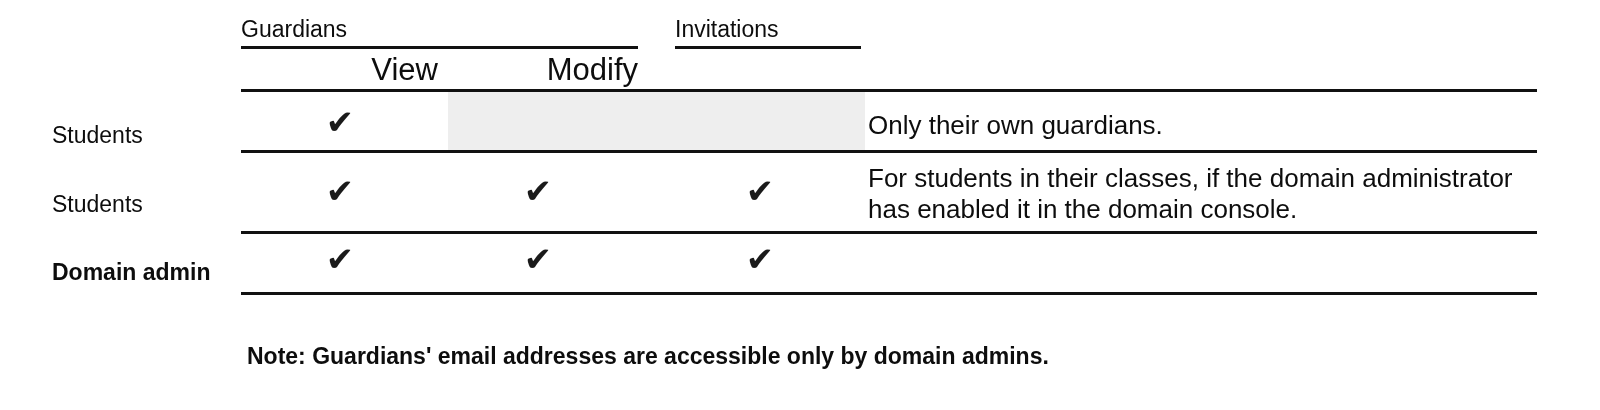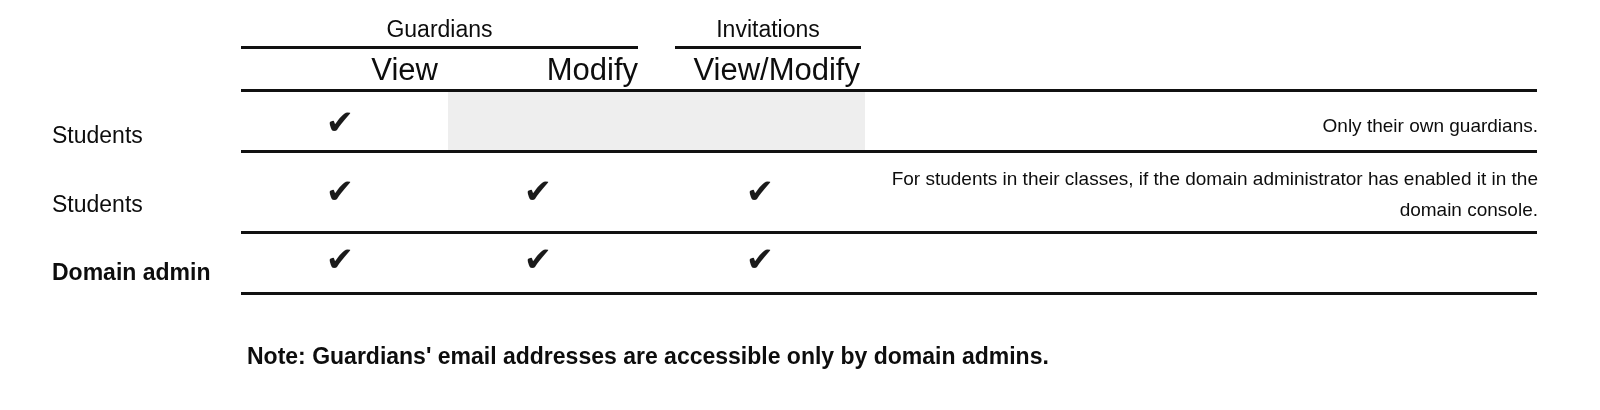--- a/index.html
+++ b/index.html
@@ -24,21 +24,20 @@
     top: 0;
     width: 1600px;
     height: 410px;
   }
 
   
   .grp-label {
     position: absolute;
     font-size: 23px;
     line-height: 27px;
-    text-align: center;
     white-space: nowrap;
   }
   #grp-guardians { left: 241px; top: 16px; width: 397px; }
   #grp-invitations { left: 675px; top: 16px; width: 186px; }
 
   .grp-rule {
     position: absolute;
     height: 0;
     border-top: 3px solid #111111;
   }
@@ -111,23 +110,23 @@
   .check.col-invite     { left: 730px; }
   .check.row-students     { top: 103px; }
   .check.row-teachers     { top: 172px; }
   .check.row-domain-admin { top: 240px; }
 
   
   .desc {
     position: absolute;
     left: 868px;
     width: 670px;
-    font-size: 19px;
+    font-size: 26px;
     line-height: 31px;
-    text-align: right;
+    text-align: left;
   }
   #desc-students     { top: 110px; }
   #desc-teachers     { top: 163px; }
   #desc-domain-admin { top: 247px; }
 
   
   #note {
     position: absolute;
     left: 247px;
     top: 342px;
@@ -143,21 +142,20 @@
 <div class="table-wrap">
 
   <div class="grp-label" id="grp-guardians">Guardians</div>
   <div class="grp-label" id="grp-invitations">Invitations</div>
 
   <div class="grp-rule" id="grp-rule-guardians"></div>
   <div class="grp-rule" id="grp-rule-invitations"></div>
 
   <div class="sub-label" id="sub-view">View</div>
   <div class="sub-label" id="sub-modify">Modify</div>
-  <div class="sub-label" id="sub-viewmodify">View/Modify</div>
 
   <div class="rule" id="rule-top"></div>
   <div class="rule" id="rule-r1"></div>
   <div class="rule" id="rule-r2"></div>
   <div class="rule" id="rule-bottom"></div>
 
   <div id="shade-students-modify"></div>
 
   <div class="row-label" id="label-students">Students</div>
   <div class="check col-view row-students">✔</div>

